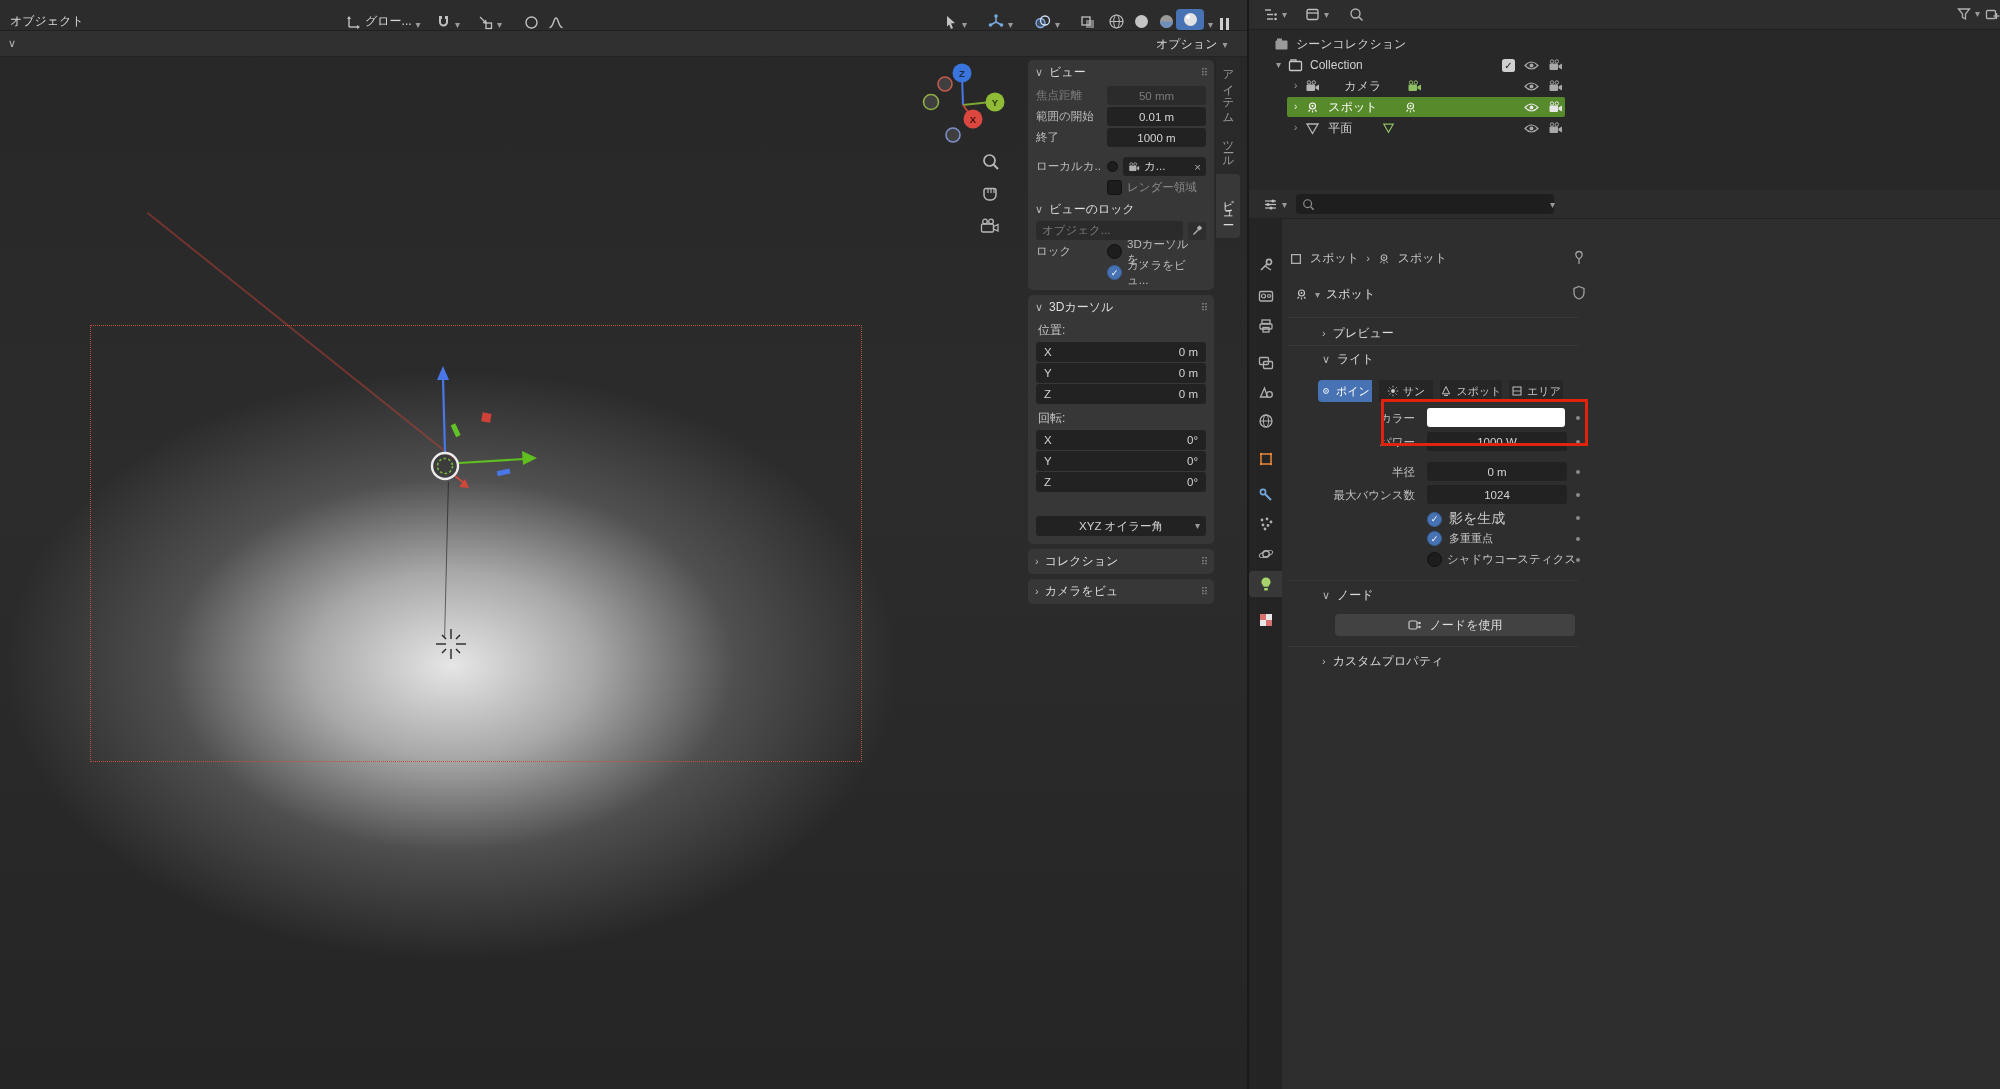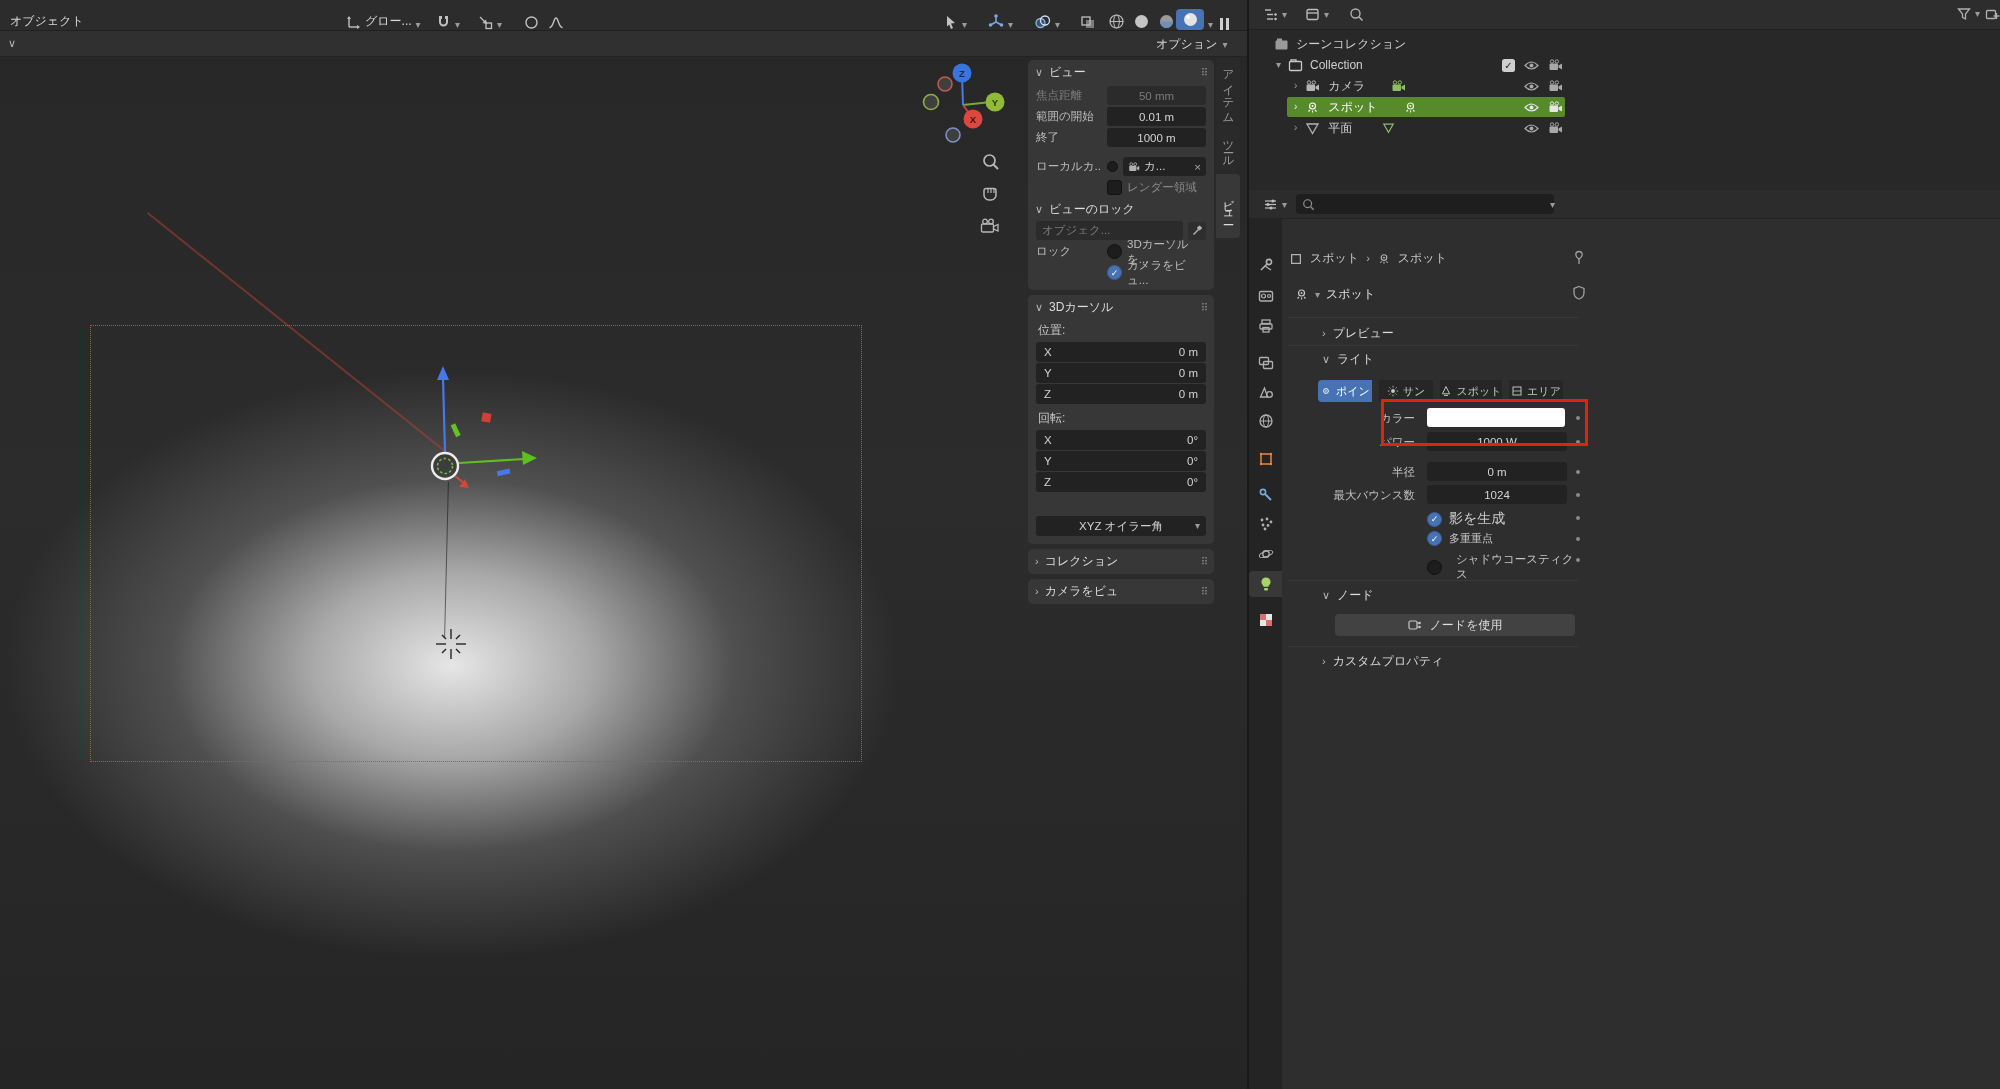--- a/index.html
+++ b/index.html
@@ -439,21 +439,21 @@
     </div>
 
     <div class="ol-row" style="top:76px">
       <span class="chev" style="margin-left:45px">›</span>
       <svg style="margin-left:8px" width="15" height="12" viewBox="0 0 15 12">
         <circle cx="4" cy="2.5" r="1.7" fill="none" stroke="#b5b5b5"></circle>
           <circle cx="8.8" cy="2.5" r="1.7" fill="none" stroke="#b5b5b5"></circle>
         <rect x="1.5" y="4.5" width="8.5" height="6.5" rx="1" fill="#b5b5b5"></rect>
           <path d="M10.5 6.5 L14 4.5 V10.5 L10.5 8.5Z" fill="#b5b5b5"></path>
       </svg>
-      <span style="margin-left:8px">カメラ</span>
+      <span style="margin-left:24px">カメラ</span>
       <svg style="margin-left:26px" width="15" height="12" viewBox="0 0 15 12">
         <circle cx="4" cy="2.5" r="1.7" fill="none" stroke="#8fbf63"></circle>
           <circle cx="8.8" cy="2.5" r="1.7" fill="none" stroke="#8fbf63"></circle>
         <rect x="1.5" y="4.5" width="8.5" height="6.5" rx="1" fill="#8fbf63"></rect>
           <path d="M10.5 6.5 L14 4.5 V10.5 L10.5 8.5Z" fill="#8fbf63"></path>
       </svg>
       <div class="ol-right" style="left:275px;width:88px">
         <svg width="15" height="11" viewBox="0 0 15 11">
           <path d="M1 5.5 Q7.5 -1.5 14 5.5 Q7.5 12.5 1 5.5Z" fill="none" stroke="#a8a8a8" stroke-width="1.2"></path>
           <circle cx="7.5" cy="5.5" r="2" fill="#a8a8a8"></circle>
@@ -727,21 +727,21 @@
         <span style="color:#c8c8c8;font-size:14px">影を生成</span>
       </div>
       <span class="dot" style="left:294px;top:298px"></span>
 
       <div class="abs" style="left:145px;top:313px;display:flex;align-items:center;gap:7px">
         <span class="cbx round on">✓</span>
         <span style="color:#c8c8c8;font-size:11px">多重重点</span>
       </div>
       <span class="dot" style="left:294px;top:319px"></span>
 
-      <div class="abs" style="left:145px;top:334px;display:flex;align-items:center;gap:14px">
+      <div class="abs" style="left:145px;top:334px;display:flex;align-items:center;gap:5px">
         <span class="cbx round"></span>
         <span style="color:#c8c8c8;font-size:11.5px">シャドウコースティクス</span>
       </div>
       <span class="dot" style="left:294px;top:340px"></span>
 
       <div class="abs" style="left:6px;top:362px;width:290px;border-top:1px solid #383838"></div>
       <div class="phead" style="top:366px">
         <span class="chev-big">∨</span>
         <span>ノード</span>
       </div>

